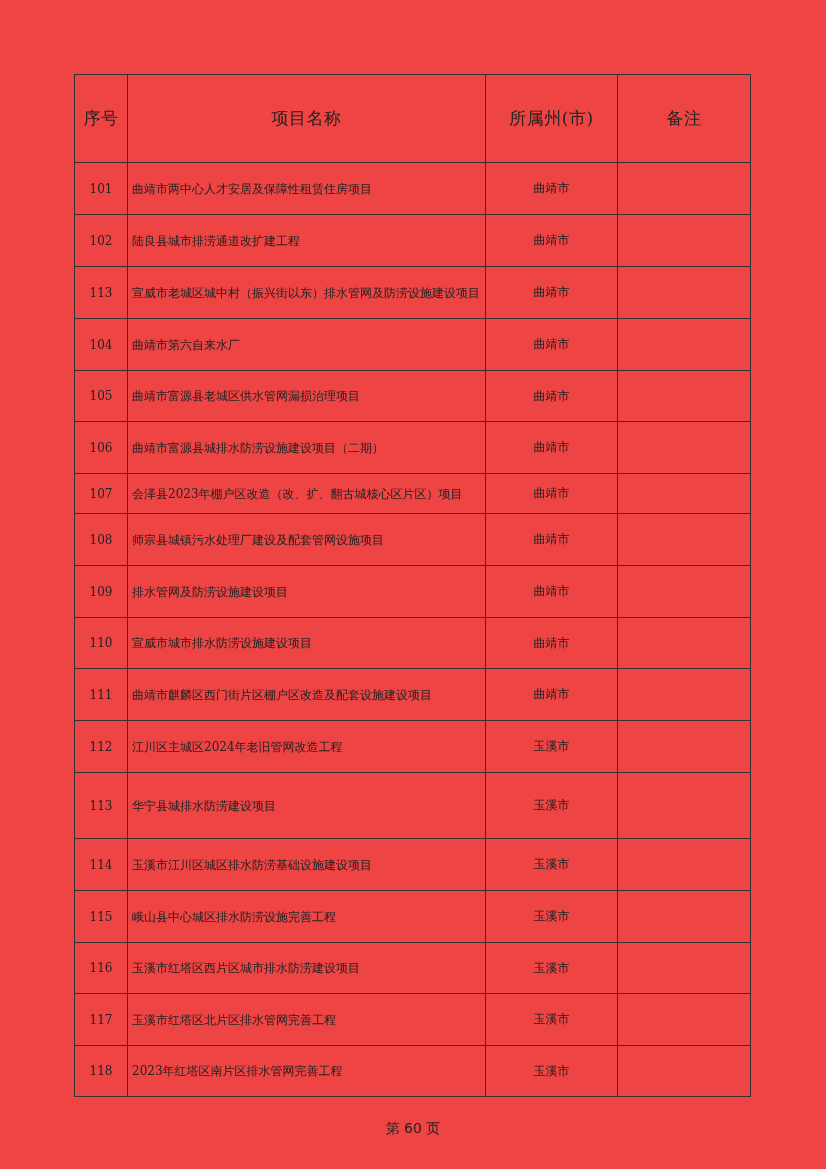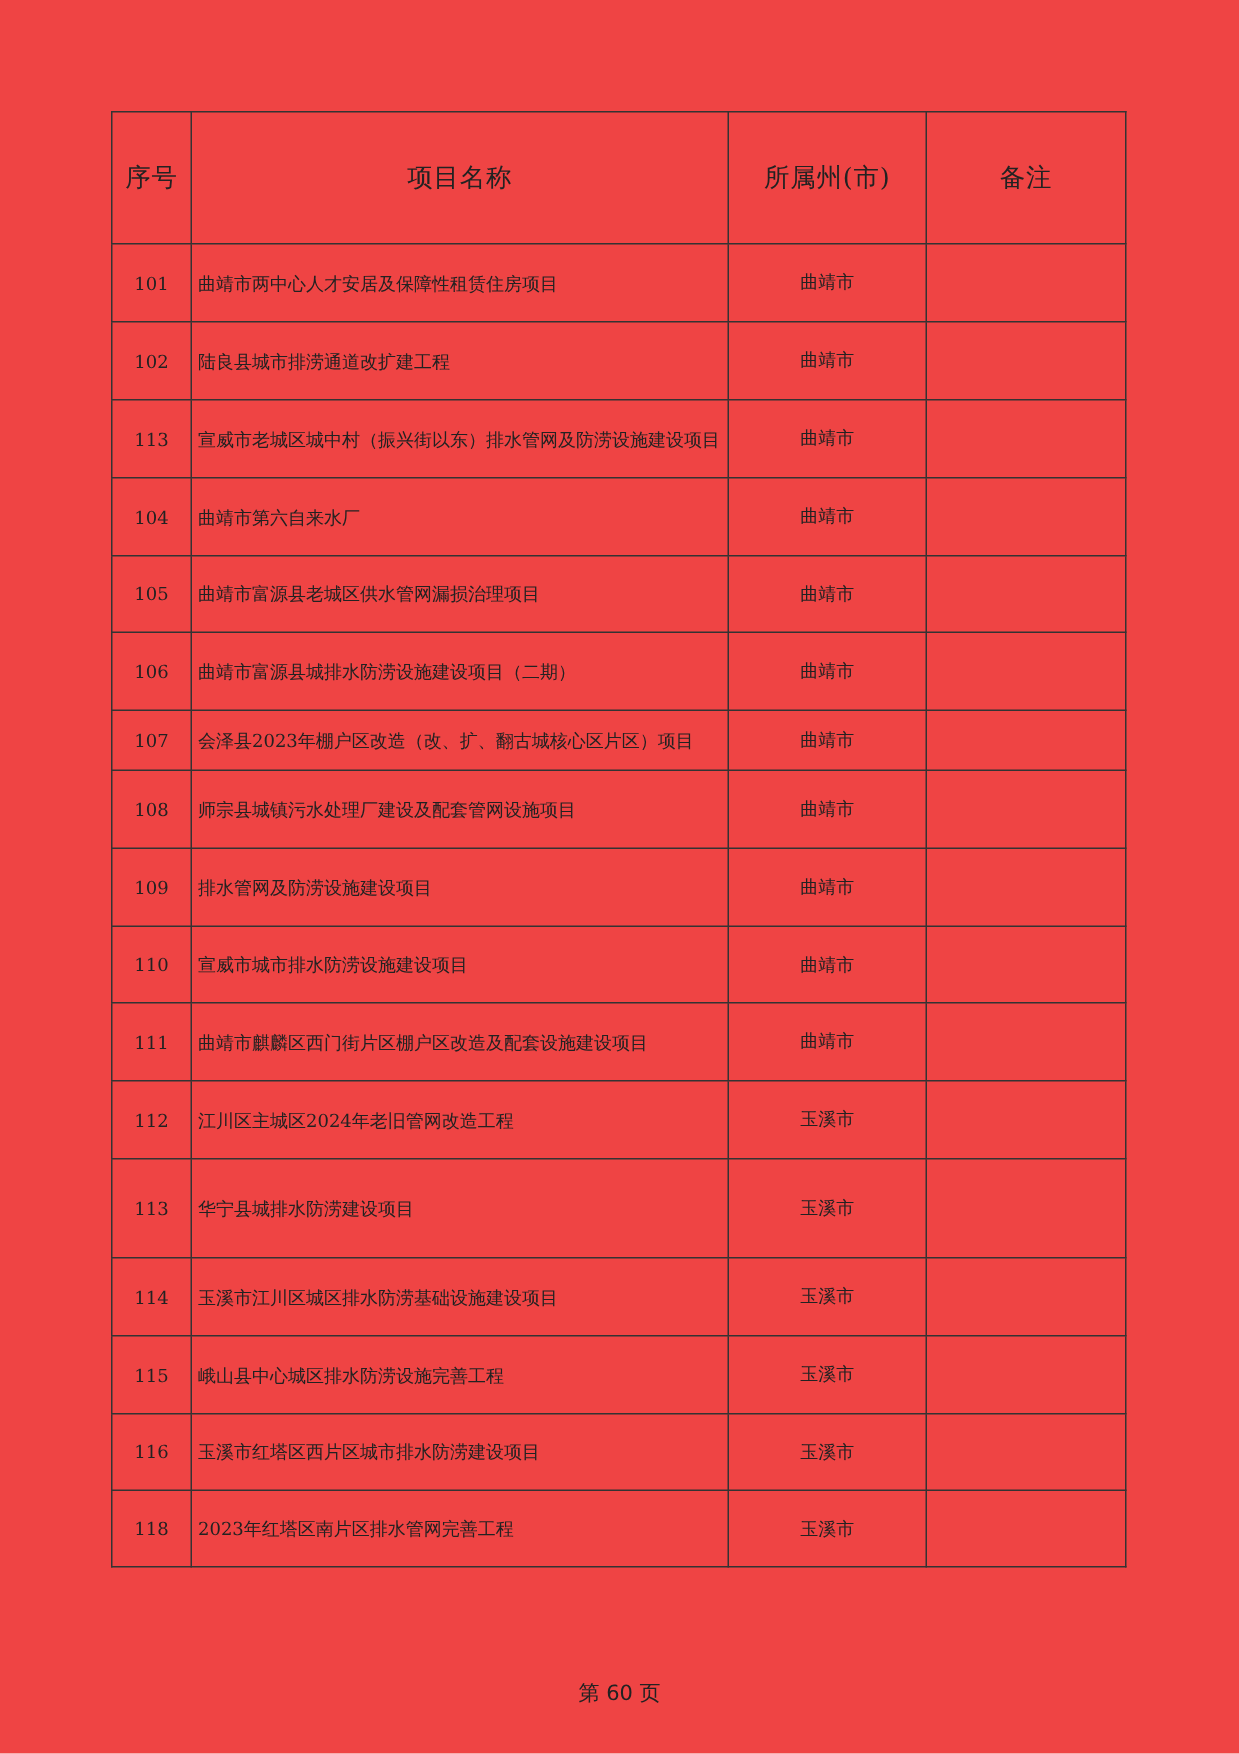--- a/index.html
+++ b/index.html
@@ -136,20 +136,26 @@
           <td class="name">峨山县中心城区排水防涝设施完善工程</td>
           <td class="city">玉溪市</td>
           <td class="note"></td>
         </tr>
         <tr style="height: 51px;">
           <td class="no">116</td>
           <td class="name">玉溪市红塔区西片区城市排水防涝建设项目</td>
           <td class="city">玉溪市</td>
           <td class="note"></td>
         </tr>
+        <tr style="height: 52px;">
+          <td class="no">117</td>
+          <td class="name">玉溪市红塔区北片区排水管网完善工程</td>
+          <td class="city">玉溪市</td>
+          <td class="note"></td>
+        </tr>
         <tr style="height: 51px;">
           <td class="no">118</td>
           <td class="name">2023年红塔区南片区排水管网完善工程</td>
           <td class="city">玉溪市</td>
           <td class="note"></td>
         </tr>
       </tbody>
   </table>
 
   <div class="footer">第 60 页</div>

